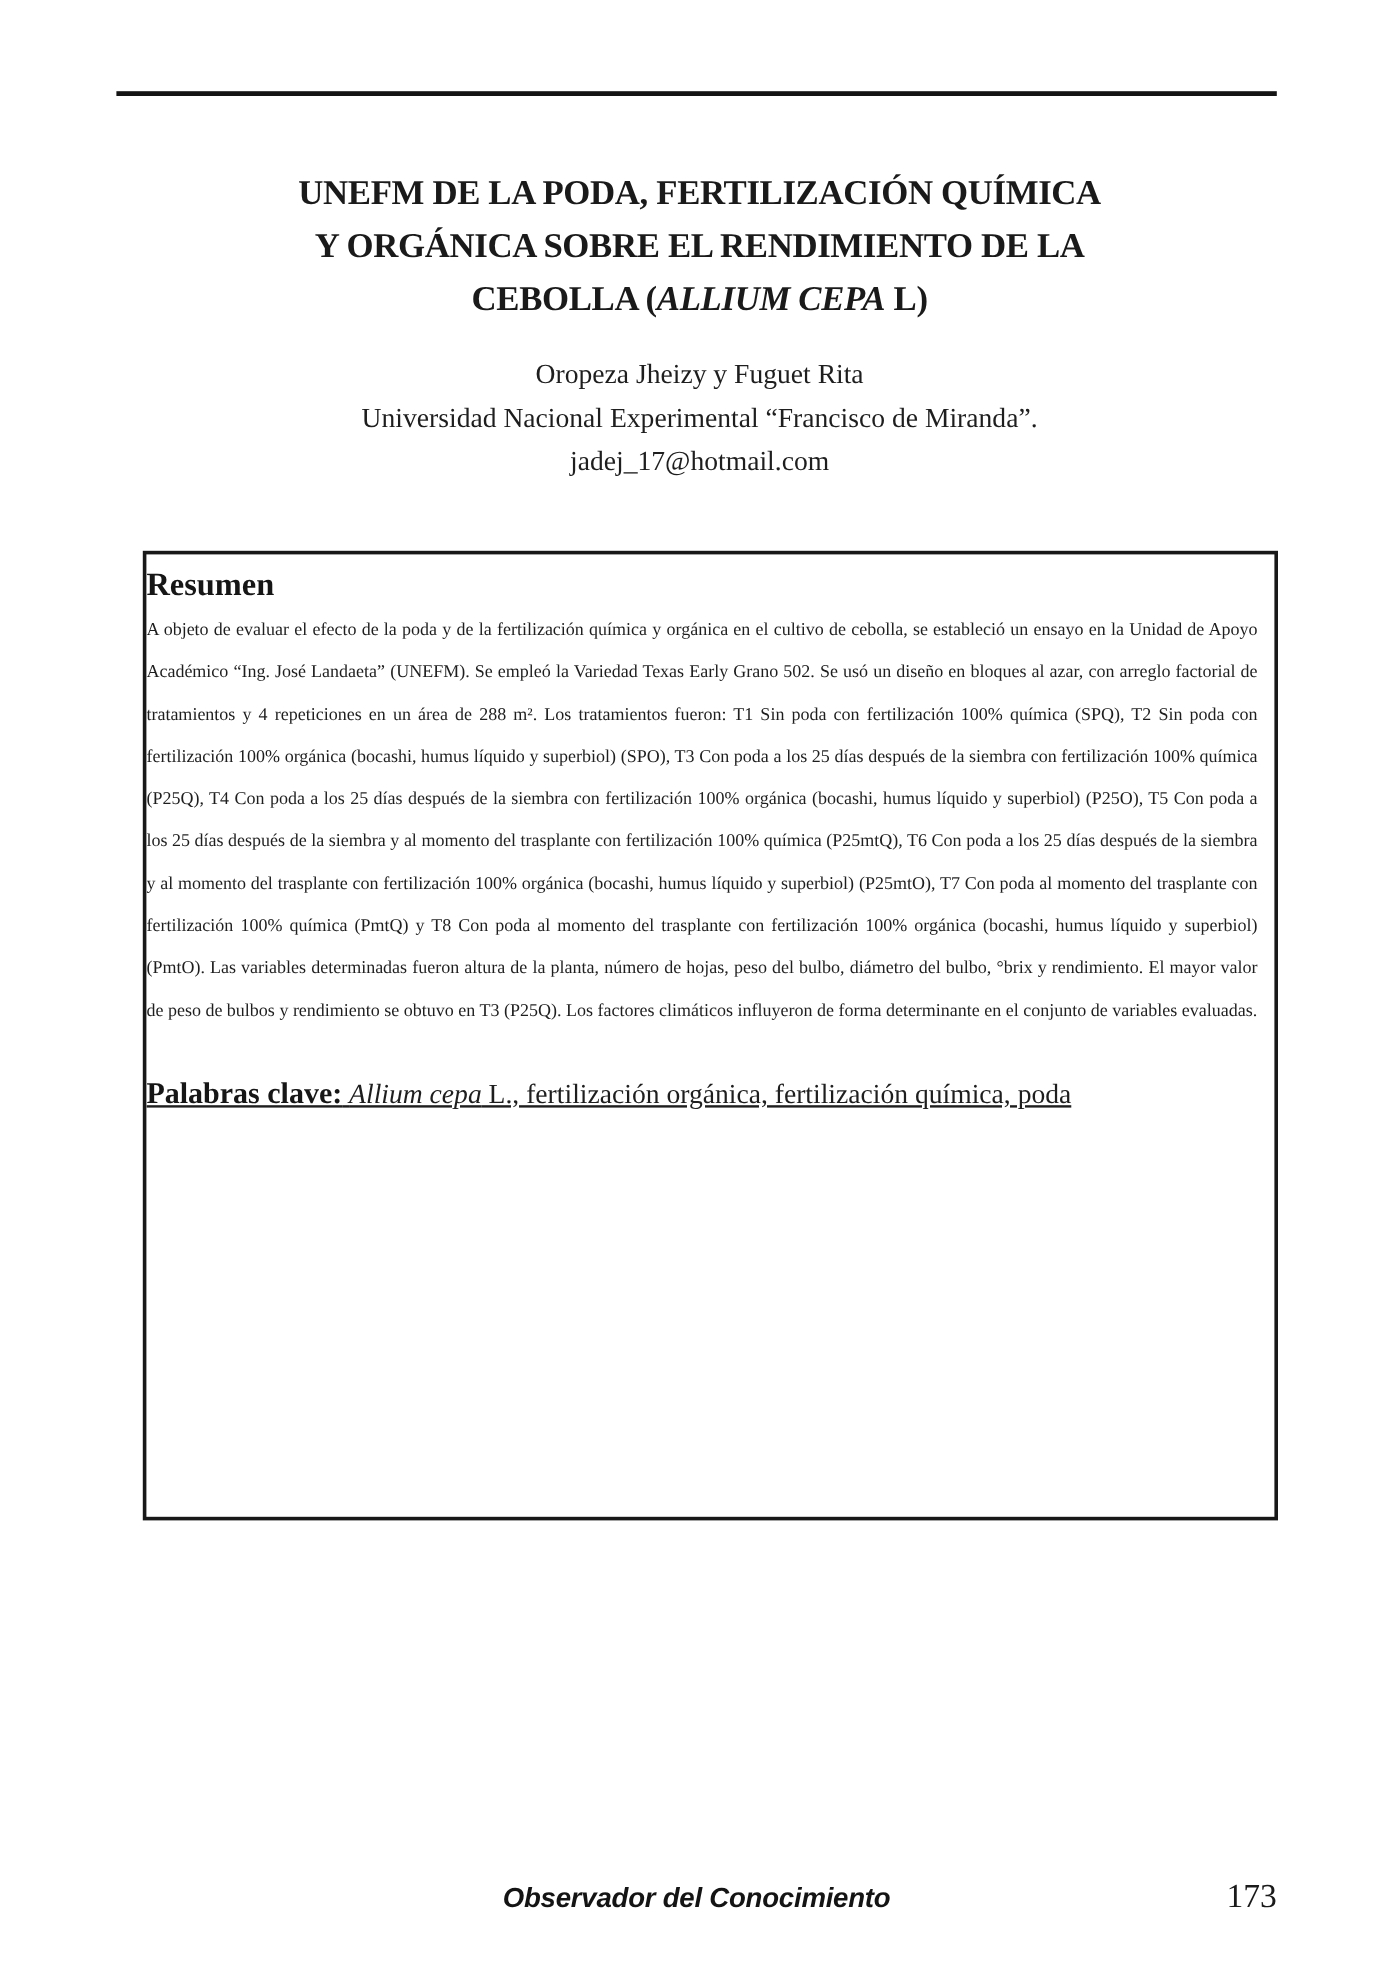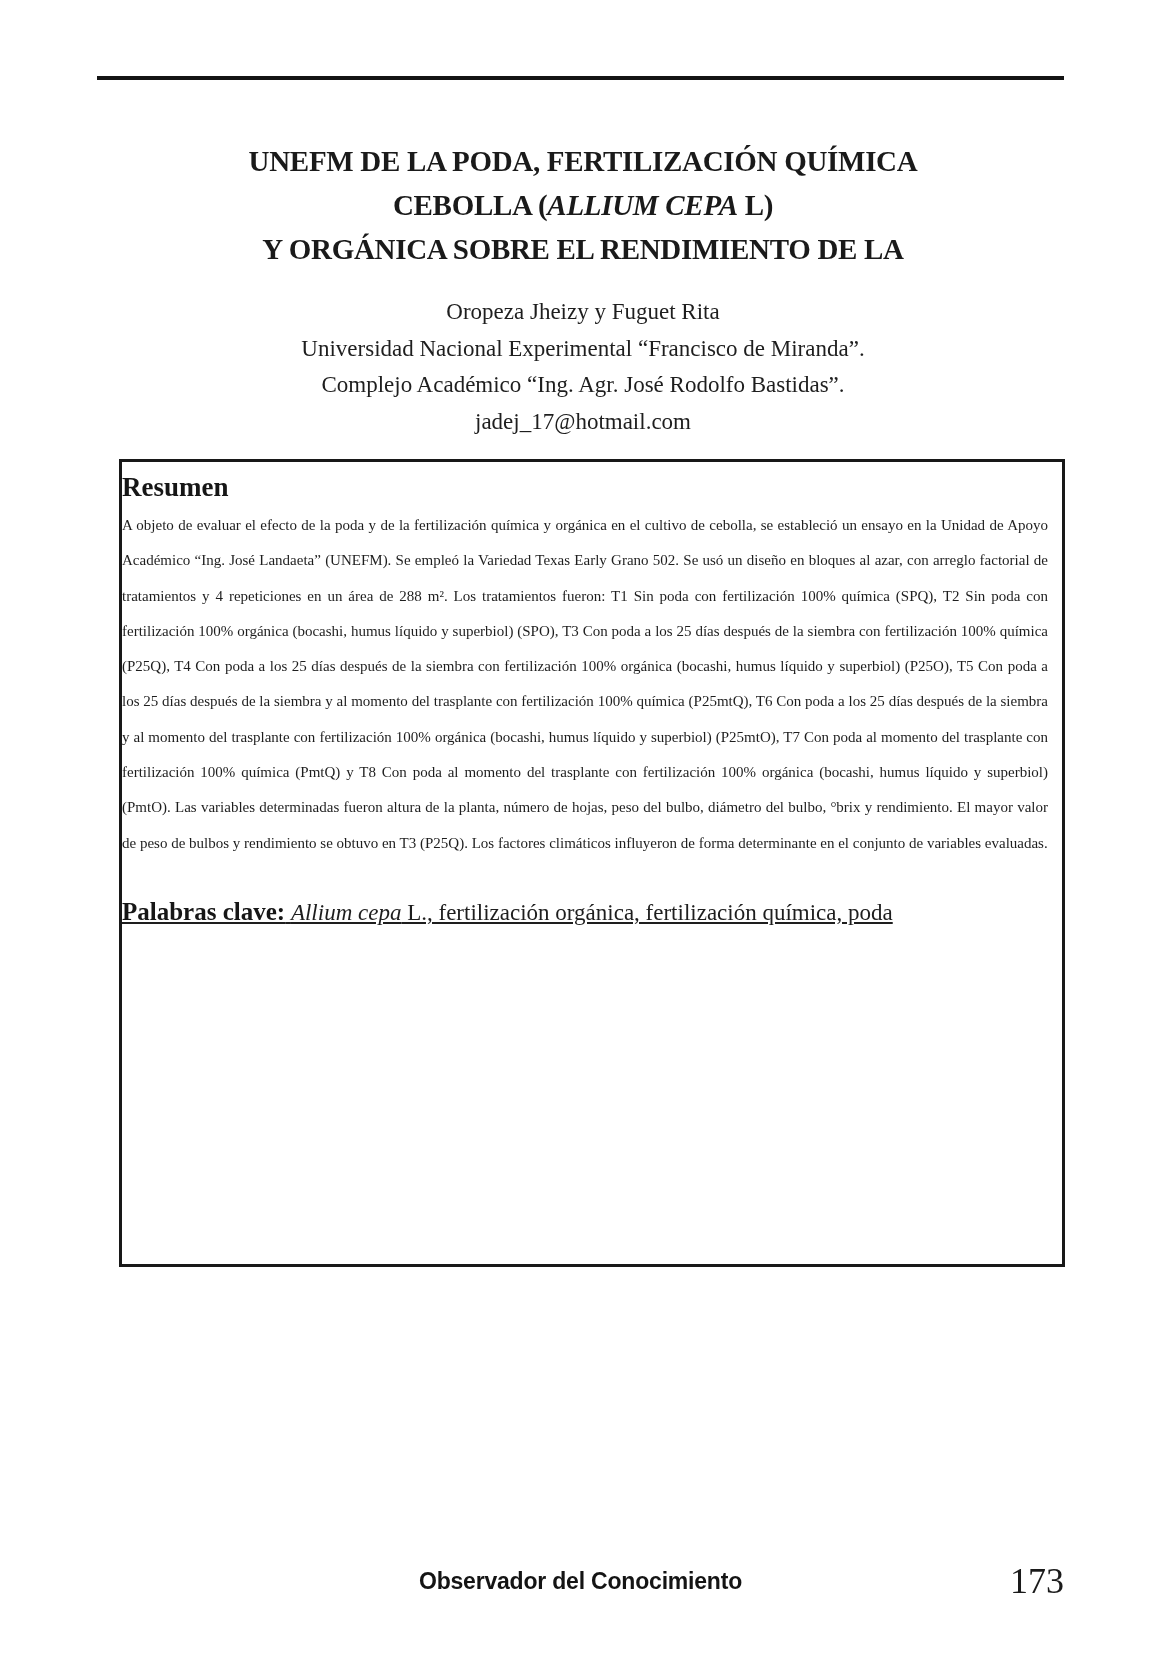--- a/index.html
+++ b/index.html
@@ -92,47 +92,47 @@
     height: 40px;
   }
   .journal {
     text-align: center;
     font-family: "Liberation Sans", sans-serif;
     font-weight: 700;
     font-size: 23px;
     line-height: 32px;
     letter-spacing: -0.2px;
     color: #141414;
+    font-style: italic;
   }
   .page-num {
     position: absolute;
     right: 0;
     top: 0;
-    font-size: 36px;
+    font-size: 28px;
     line-height: 32px;
     color: #1a1a1a;
   }
 </style>
 </head>
 <body>
 
 <div class="page">
 
   <div class="top-rule"></div>
 
   <h1 class="title">
     <span class="t-line">UNEFM DE LA PODA, FERTILIZACIÓN QUÍMICA</span>
+    <span class="t-line">Y ORGÁNICA SOBRE EL RENDIMIENTO DE LA</span>
     <span class="t-line"><span>CEBOLLA (</span><em>ALLIUM CEPA</em><span> L)</span></span>
-    <span class="t-line">Y ORGÁNICA SOBRE EL RENDIMIENTO DE LA</span>
   </h1>
 
   <div class="authors">
     <div>Oropeza Jheizy y  Fuguet Rita</div>
     <div>Universidad Nacional Experimental “Francisco de Miranda”.</div>
-    <div>Complejo Académico “Ing. Agr. José Rodolfo Bastidas”.</div>
     <div>jadej_17@hotmail.com</div>
   </div>
 
   <section class="abstract-box">
     <h2 class="abstract-heading">Resumen</h2>
     <p class="abstract-text">A objeto de evaluar el efecto de la poda y de la fertilización química y orgánica en el cultivo de cebolla, se estableció un ensayo en la Unidad de Apoyo Académico “Ing. José Landaeta” (UNEFM). Se empleó la Variedad Texas Early Grano 502. Se usó un diseño en bloques al azar, con arreglo factorial de tratamientos y 4 repeticiones en un área de 288 m². Los tratamientos fueron: T1 Sin poda con fertilización 100% química (SPQ), T2 Sin poda con fertilización 100% orgánica (bocashi, humus líquido y superbiol) (SPO), T3 Con poda a los 25 días después de la siembra con fertilización 100% química (P25Q), T4 Con poda a los 25 días después de la siembra con fertilización 100% orgánica (bocashi, humus líquido y superbiol) (P25O), T5 Con poda a los 25 días después de la siembra y al momento del trasplante con fertilización 100% química (P25mtQ), T6 Con poda a los 25 días después de la siembra y al momento del trasplante con fertilización 100% orgánica (bocashi, humus líquido y superbiol) (P25mtO), T7 Con poda al momento del trasplante con fertilización 100% química (PmtQ) y T8 Con poda al momento del trasplante con fertilización 100% orgánica (bocashi, humus líquido y superbiol) (PmtO). Las variables determinadas fueron altura de la planta, número de hojas, peso del bulbo, diámetro del bulbo, °brix y rendimiento. El mayor valor de peso de bulbos y rendimiento se obtuvo en T3 (P25Q). Los factores climáticos influyeron de forma determinante en el conjunto de variables evaluadas.</p>
     <p class="keywords">
       <strong>Palabras clave:</strong>
       <em>Allium cepa</em><span> L., fertilización orgánica, fertilización química, poda</span>
     </p>

